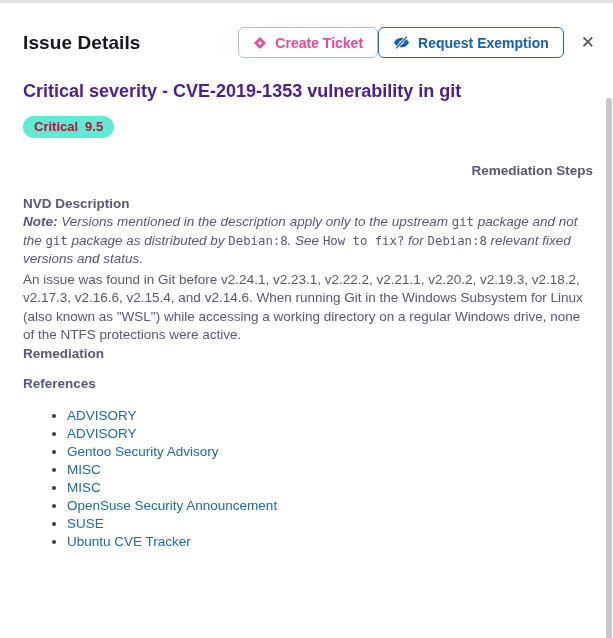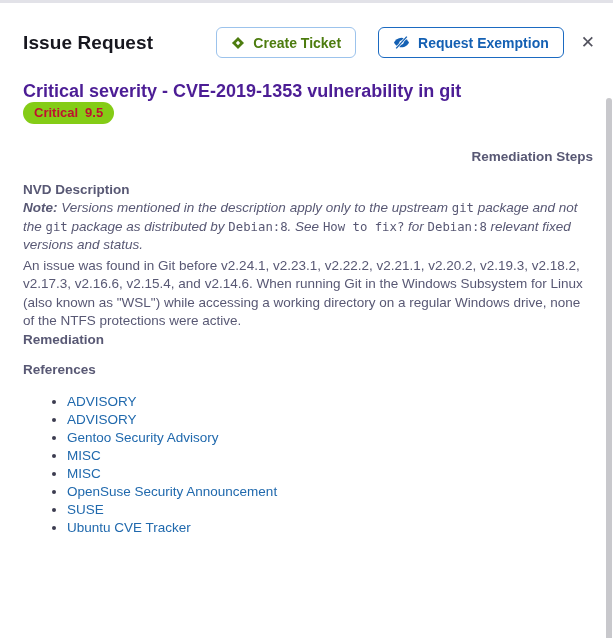--- a/index.html
+++ b/index.html
@@ -33,23 +33,22 @@
     border-radius: 6px;
     font-family: "Liberation Sans", sans-serif;
     font-size: 14px;
     padding: 6px 14px;
     height: 31px;
     cursor: pointer;
     white-space: nowrap;
   }
   .btn-create {
     border: 1px solid #9cc3ec;
-    color: #4d7c0f;
-    font-weight: 700;
-    margin-right: 22px;
+    color: #ec4899;
+    font-weight: 700;
   }
   .btn-exempt {
     border: 1.5px solid #1b6ac1;
     color: #1460b3;
     font-weight: 700;
   }
   .btn svg { flex: 0 0 auto; }
   .close-x {
     margin-left: 17px;
     margin-right: 4px;
@@ -65,21 +64,22 @@
   .content { padding: 0 20px 0 23px; }
   .issue-title {
     margin-top: 23px;
     font-size: 18px;
     font-weight: 700;
     color: #4c1d95;
   }
   .severity-badge {
     display: inline-flex;
     gap: 7px;
-    background: #84cc16;
+    margin-top: 14px;
+    background: #5eead4;
     color: #bf1030;
     font-size: 13px;
     font-weight: 700;
     border-radius: 11px;
     padding: 4px 11px 5px;
     line-height: 13px;
   }
   h3 {
     font-size: 13.5px;
     font-weight: 700;
@@ -126,21 +126,21 @@
     right: 1px;
     width: 6px;
     border-radius: 3px 3px 0 0;
     background: #c8c8cc;
   }
 </style>
 </head>
 <body>
 
 <div class="header">
-  <div class="page-title">Issue Request</div>
+  <div class="page-title">Issue Details</div>
 
   <button class="btn btn-create">
     <span style="display:inline-flex;">
       <svg width="14" height="14" viewBox="0 0 16 16" fill="currentColor">
         <path d="M8 1.1 14.9 8 8 14.9 1.1 8Z"></path>
         <path d="M8 5.5 10.5 8 8 10.5 5.5 8Z" fill="#ffffff"></path>
       </svg>
     </span>
     <span>Create Ticket</span>
   </button>

